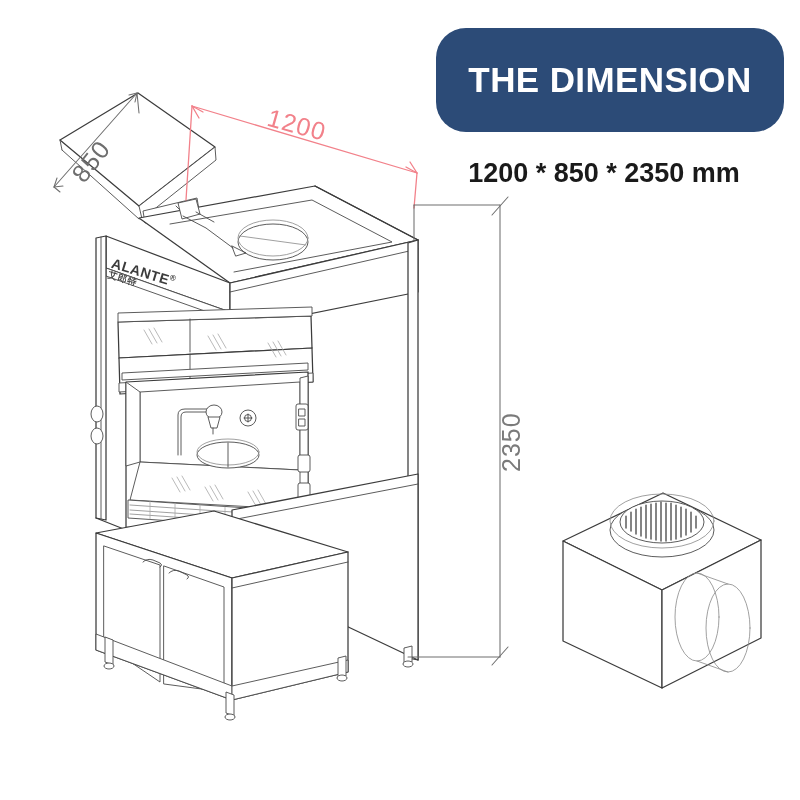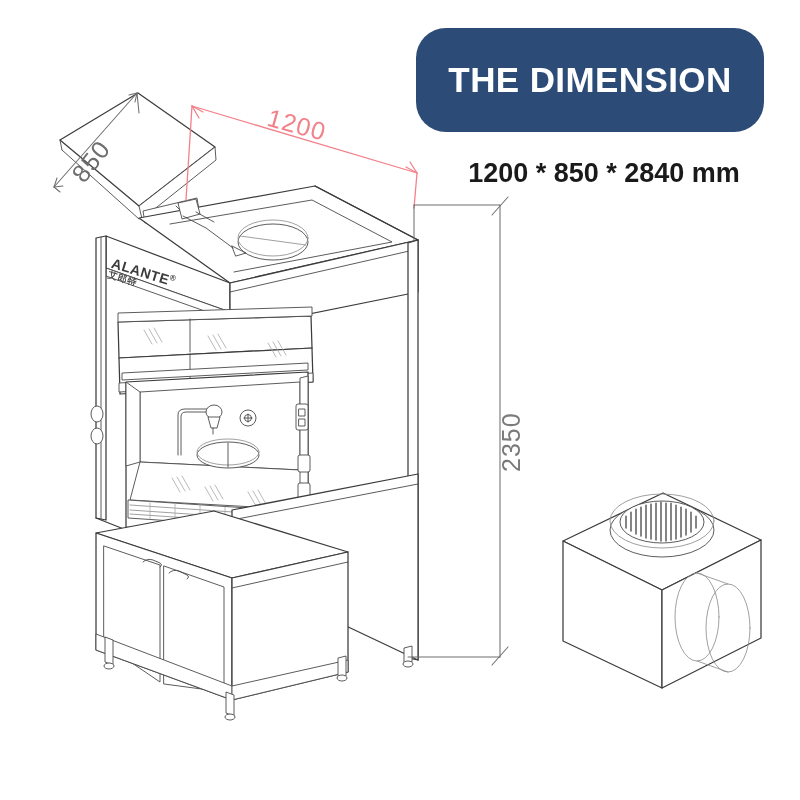--- a/index.html
+++ b/index.html
@@ -14,21 +14,21 @@
     position: relative;
     width: 800px;
     height: 800px;
     background: #ffffff;
     overflow: hidden;
   }
 
   
   #badge {
     position: absolute;
-    left: 416px;
+    left: 436px;
     top: 28px;
     width: 348px;
     height: 104px;
     border-radius: 30px;
     background: #2c4b77;
     display: flex;
     align-items: center;
     justify-content: center;
     box-sizing: border-box;
   }
@@ -389,15 +389,15 @@
     <div style="font-family:'Liberation Sans',sans-serif; font-size:14px; font-weight:bold; color:#3c3c3c; letter-spacing:0.5px; line-height:1;">
       <span>ALANTE</span><span style="font-size:8px; vertical-align:super;">®</span>
     </div>
     <div style="font-family:'Liberation Sans',sans-serif; font-size:9px; font-weight:bold; color:#4a4a4a; letter-spacing:1px; line-height:1.1; margin-top:1px;">艾郎特</div>
   </div>
 
   <div id="badge">
     <span id="badge-label">THE DIMENSION</span>
   </div>
 
-  <div id="dim-caption">1200 * 850 * 2840 mm</div>
+  <div id="dim-caption">1200 * 850 * 2350 mm</div>
 
 </div>
 
 </body></html>

